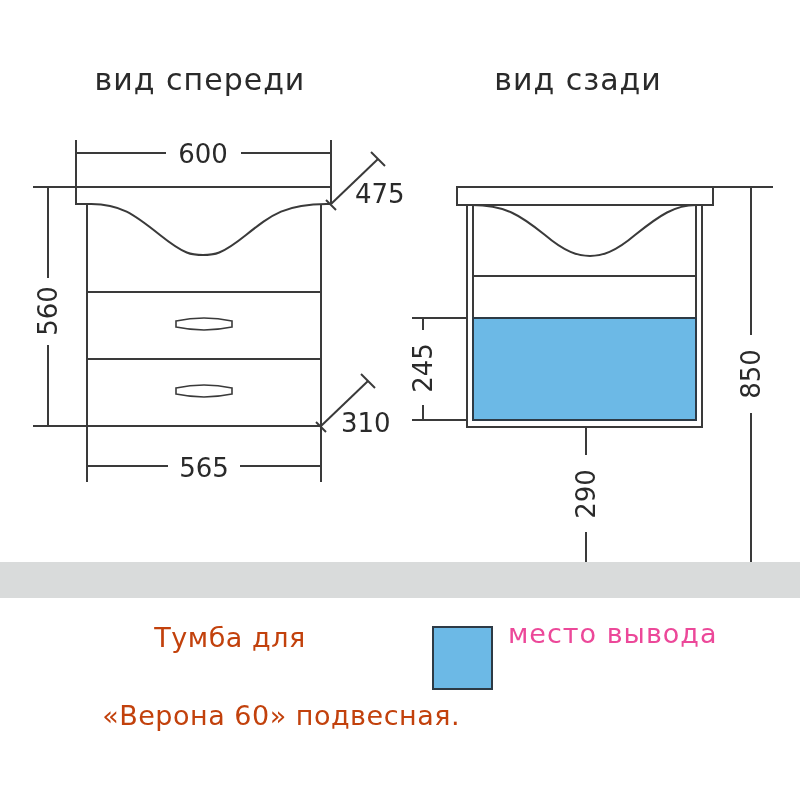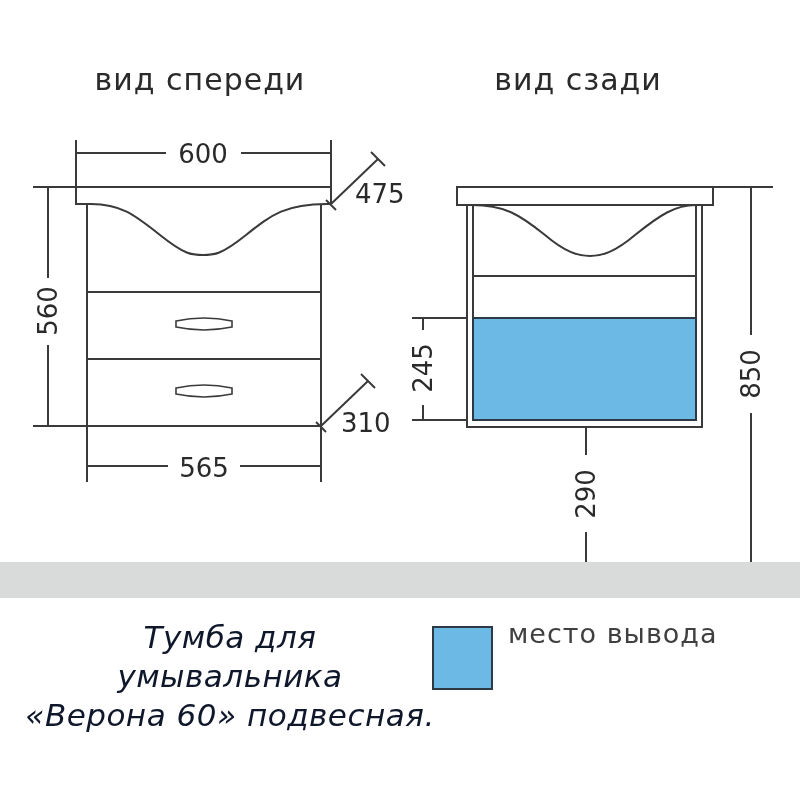--- a/index.html
+++ b/index.html
@@ -3,22 +3,22 @@
 <meta charset="utf-8">
 <style>
   html, body { margin: 0; padding: 0; background: #ffffff; }
   body { width: 800px; height: 800px; position: relative; overflow: hidden;
          font-family: "DejaVu Sans", sans-serif; color: #2a2a2a; }
   svg { position: absolute; left: 0; top: 0; }
   .ln { stroke: #3a3a3a; stroke-width: 2; fill: none; }
   .ln-thin { stroke: #3a3a3a; stroke-width: 1.6; fill: none; }
   .title { font-family: "DejaVu Sans", sans-serif; font-size: 30px; fill: #2a2a2a; letter-spacing: 1px; }
   .dim { font-family: "DejaVu Sans", sans-serif; font-size: 26px; fill: #2a2a2a; }
-  .caption { position: absolute; font-size: 31px; line-height: 39px; color: #0f172a; text-align: center; letter-spacing: 0.5px; font-style: italic; }
-  .legend-text { position: absolute; font-size: 27px; line-height: 39px; color: #404040; letter-spacing: 1px; }
+  .caption { position: absolute; font-size: 27px; line-height: 39px; color: #c2410c; text-align: center; letter-spacing: 0.5px; }
+  .legend-text { position: absolute; font-size: 27px; line-height: 39px; color: #ec4899; letter-spacing: 1px; }
   .legend-swatch { position: absolute; border: 2px solid #2d3a45; }
   .floor { position: absolute; left: 0; top: 562px; width: 800px; height: 36px; background: #d9dbdb; }
 </style>
 </head>
 <body>
 
 <div class="floor"></div>
 
 <svg width="800" height="800" viewBox="0 0 800 800">
 
@@ -94,20 +94,19 @@
     <text class="dim" x="0" y="0" text-anchor="middle" transform="translate(595,494) rotate(-90)">290</text>
 
     <line class="ln" x1="751" y1="187" x2="751" y2="335"></line>
     <line class="ln" x1="751" y1="413" x2="751" y2="562"></line>
     <text class="dim" x="0" y="0" text-anchor="middle" transform="translate(760,374) rotate(-90)">850</text>
   </g>
 </svg>
 
 <div class="caption" style="left:90px; top:618px; width:280px;">
   <div>Тумба для</div>
-  <div>умывальника</div>
 </div>
-<div class="caption" style="left:0px; top:696px; width:460px;">«Верона 60» подвесная.</div>
+<div class="caption" style="left:0px; top:696px; width:460px;text-align:right;">«Верона 60» подвесная.</div>
 
 <div class="legend-swatch" style="left:432px; top:626px; width:57px; height:60px; background:#6cb9e6;"></div>
 <div class="legend-text" style="left:508px; top:614px;">
   <div>место вывода</div>
 </div>
 
 </body></html>

